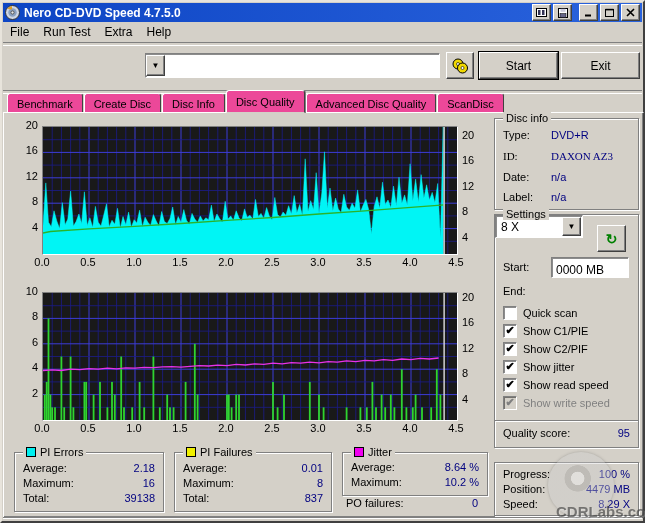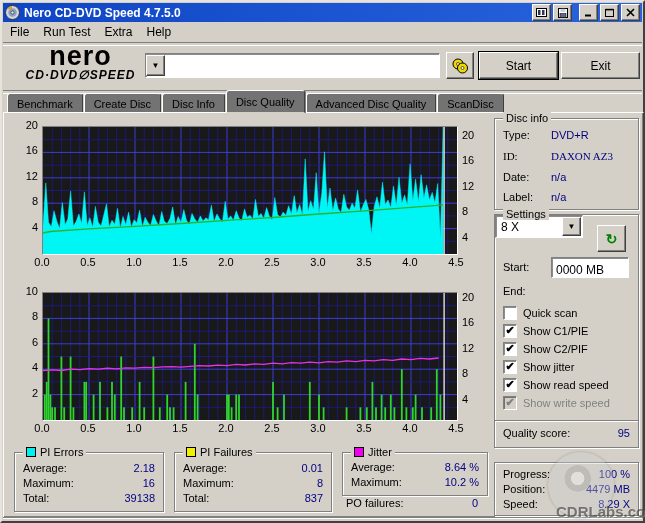--- a/index.html
+++ b/index.html
@@ -30,21 +30,21 @@
   .combo-text{flex:1;padding-left:5px;font-size:12px;white-space:pre;overflow:hidden;}
   .combo-btn{width:17px;height:19px;margin-right:1px;background:#D4D0C8;border:1px solid;border-color:#fff #404040 #404040 #fff;
              box-shadow:inset -1px -1px 0 #808080;display:flex;align-items:center;justify-content:center;font-size:8px;}
   .iconbtn{left:443px;top:8px;width:26px;height:25px;}
   .pushbtn{background:#D4D0C8;border:1px solid;border-color:#fff #404040 #404040 #fff;box-shadow:inset -1px -1px 0 #808080;
            display:flex;align-items:center;justify-content:center;font-size:12px;}
   .btn-start{left:476px;top:8px;width:77px;height:25px;outline:1px solid #000;}
   .btn-exit{left:558px;top:8px;width:77px;height:25px;}
   
   .tabstrip{left:7px;top:92px;right:3px;height:21px;display:flex;align-items:flex-end;}
-  .tab{height:17px;padding:1px 9px 0 9px;background:#737373;border:1px solid;border-color:#fff #404040 #D4D0C8 #fff;
+  .tab{height:17px;padding:1px 9px 0 9px;background:#ec4899;border:1px solid;border-color:#fff #404040 #D4D0C8 #fff;
        border-top-left-radius:3px;border-top-right-radius:3px;display:flex;align-items:center;margin-right:1px;}
   .tab.active{height:21px;padding-top:0;z-index:3;border-bottom-color:#D4D0C8;box-shadow:1px 0 0 #808080;}
   
   .page{left:3px;top:112px;width:639px;height:404px;background:#D4D0C8;border:1px solid;border-color:#fff #404040 #404040 #fff;
         box-shadow:inset -1px -1px 0 #808080;}
   .statusbar{left:3px;top:517px;right:3px;height:3px;border-top:1px solid #808080;box-shadow:0 1px 0 #fff inset;}
   
   .chart{width:488px;height:152px;}
   .chart .plot{position:absolute;left:34px;top:6px;width:414px;height:127px;background:#191919;
                border:1px solid;border-color:#808080 #fff #fff #808080;}
@@ -130,24 +130,20 @@
 
 <div class="abs menubar">
   <span class="menuitem">File</span>
   <span class="menuitem">Run Test</span>
   <span class="menuitem">Extra</span>
   <span class="menuitem">Help</span>
 </div>
 <div class="abs sep" style="top:42px;"></div>
 
 <div class="abs header">
-  <div class="abs logo">
-    <div class="logo-nero">nero</div>
-    <div class="logo-sub"><span>CD·DVD</span><span>∅</span><span>SPEED</span></div>
-  </div>
   <div class="abs combo">
     <span class="combo-btn">
         <span>▼</span>
       </span>
   </div>
   <div class="abs pushbtn iconbtn">
     <svg width="18" height="16" viewBox="0 0 18 16">
       <circle cx="7" cy="6" r="5" fill="#f0d800" stroke="#000"></circle>
       <circle cx="7" cy="6" r="1.5" fill="#fff" stroke="#000" stroke-width="0.6"></circle>
       <circle cx="11.5" cy="10" r="5" fill="#f0d800" stroke="#000"></circle>

